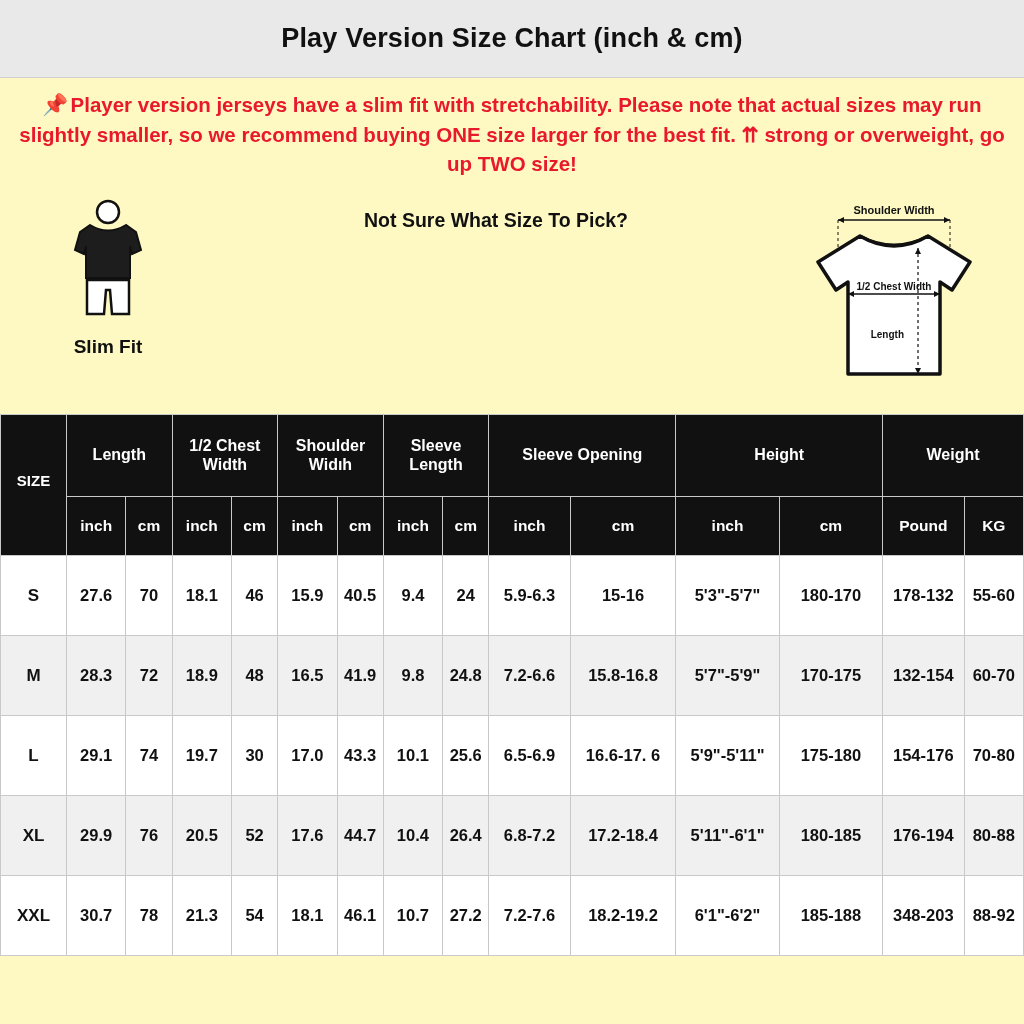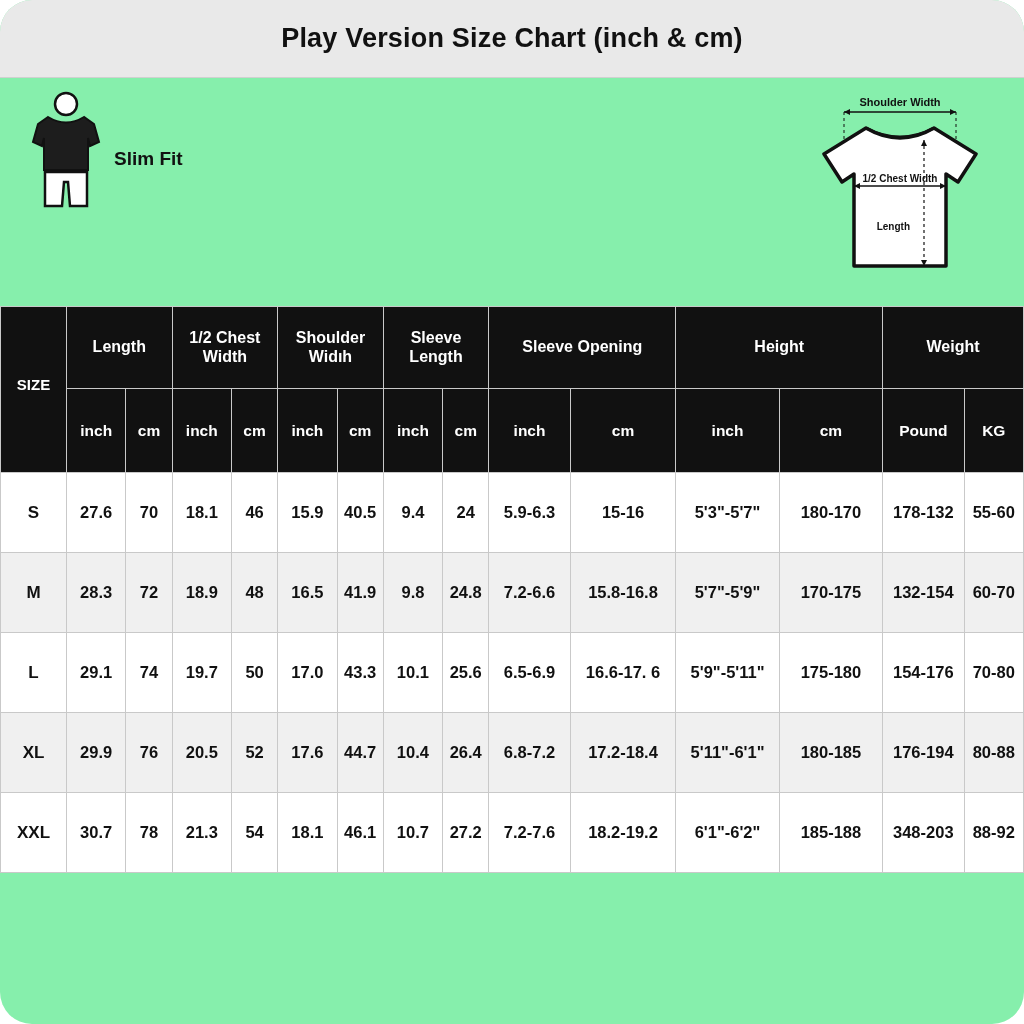--- a/index.html
+++ b/index.html
@@ -5,23 +5,22 @@
   * { box-sizing: border-box; }
   html, body {
     margin: 0; padding: 0;
     width: 1024px; height: 1024px;
     background: #ffffff;
     font-family: "Liberation Sans", sans-serif;
   }
   #page {
     position: relative;
     width: 1024px; height: 1024px;
-    background: #86efac;
+    background: #fef9c3;
     overflow: hidden;
-    border-radius: 32px;
   }
 
   
   .title-bar {
     height: 78px;
     background: #e9e9e9;
     display: flex;
     align-items: center;
     justify-content: center;
     border-bottom: 1px solid #d0d0d0;
@@ -51,20 +50,21 @@
   
   .mid {
     display: flex;
     align-items: flex-start;
     padding: 6px 18px 10px 18px;
     height: 228px;
   }
   .mid-left {
     width: 180px;
     display: flex;
+    flex-direction: column;
     align-items: center;
     padding-top: 6px;
   }
   .mid-left .caption {
     margin-top: 10px;
     font-size: 19px;
     font-weight: bold;
     color: #111;
   }
   .mid-center {
@@ -73,21 +73,21 @@
     font-size: 19.5px;
     font-weight: bold;
     color: #111;
     line-height: 1.5;
     padding: 14px 6px 0 6px;
   }
   .mid-center .q { display: block; margin-bottom: 2px; }
   .mid-right {
     width: 212px;
     display: flex;
-    justify-content: center;
+    justify-content: flex-start;
     padding-top: 6px;
   }
 
   
   table.size-chart {
     width: 1024px;
     border-collapse: collapse;
     table-layout: fixed;
   }
   table.size-chart th,
@@ -97,21 +97,21 @@
     vertical-align: middle;
   }
   thead th {
     background: #111111;
     color: #ffffff;
     font-size: 16px;
     font-weight: bold;
     border: 1px solid #333333;
   }
   thead tr.grp th { height: 82px; line-height: 1.18; }
-  thead tr.units th { height: 84px; font-size: 15.5px; font-weight: bold; }
+  thead tr.units th { height: 59px; font-size: 15.5px; font-weight: bold; }
   th.size-corner {
     font-size: 15px;
     vertical-align: bottom;
     padding-bottom: 10px;
     text-align: center;
   }
   tbody td {
     height: 80px;
     font-size: 16.5px;
     font-weight: bold;
@@ -134,36 +134,40 @@
 </style>
 </head>
 <body>
 
 <div id="page">
 
   <div class="title-bar">
     <div class="title">Play Version Size Chart (inch &amp; cm)</div>
   </div>
 
+  <div class="notice">
+    <span class="pin">📌</span><span>Player version jerseys have a slim fit with stretchability. Please note that actual sizes may run slightly smaller, so we recommend buying ONE size larger for the best fit. ⇈ strong or overweight, go up TWO size!</span>
+  </div>
 
   <div class="mid">
 
     <div class="mid-left">
       <svg class="fig" width="96" height="128" viewBox="0 0 96 128">
 
         <circle cx="48" cy="14" r="11" fill="#ffffff" stroke="#111" stroke-width="2.5"></circle>
 
         <path d="M30 27 L20 34 L15 52 L24 56 L26 48 L26 80 L70 80 L70 48 L72 56 L81 52 L76 34 L66 27 Q48 38 30 27 Z" fill="#1d1d1d" stroke="#111" stroke-width="2"></path>
 
         <path d="M27 82 L27 116 L44 116 L46 92 L50 92 L52 116 L69 116 L69 82 Z" fill="#ffffff" stroke="#111" stroke-width="2.5"></path>
       </svg>
       <div class="caption">Slim Fit</div>
     </div>
 
     <div class="mid-center">
+      <span class="q">Not Sure What Size To Pick?</span>
     </div>
 
     <div class="mid-right">
       <svg class="fig" width="200" height="200" viewBox="0 0 200 200">
 
         <line x1="44" y1="22" x2="156" y2="22" stroke="#111" stroke-width="1.6"></line>
         <polygon points="44,22 50,19 50,25" fill="#111"></polygon>
         <polygon points="156,22 150,19 150,25" fill="#111"></polygon>
         <text x="100" y="16" font-size="11" font-family="Liberation Sans, sans-serif" fill="#111" text-anchor="middle" font-weight="bold">Shoulder Width</text>
 
@@ -266,21 +270,21 @@
         <td>5'7"-5'9"</td>
         <td>170-175</td>
         <td>132-154</td>
         <td>60-70</td>
       </tr>
       <tr>
         <td class="size-cell">L</td>
         <td>29.1</td>
         <td>74</td>
         <td>19.7</td>
-        <td>50</td>
+        <td>30</td>
         <td>17.0</td>
         <td>43.3</td>
         <td>10.1</td>
         <td>25.6</td>
         <td>6.5-6.9</td>
         <td>16.6-17. 6</td>
         <td>5'9"-5'11"</td>
         <td>175-180</td>
         <td>154-176</td>
         <td>70-80</td>

